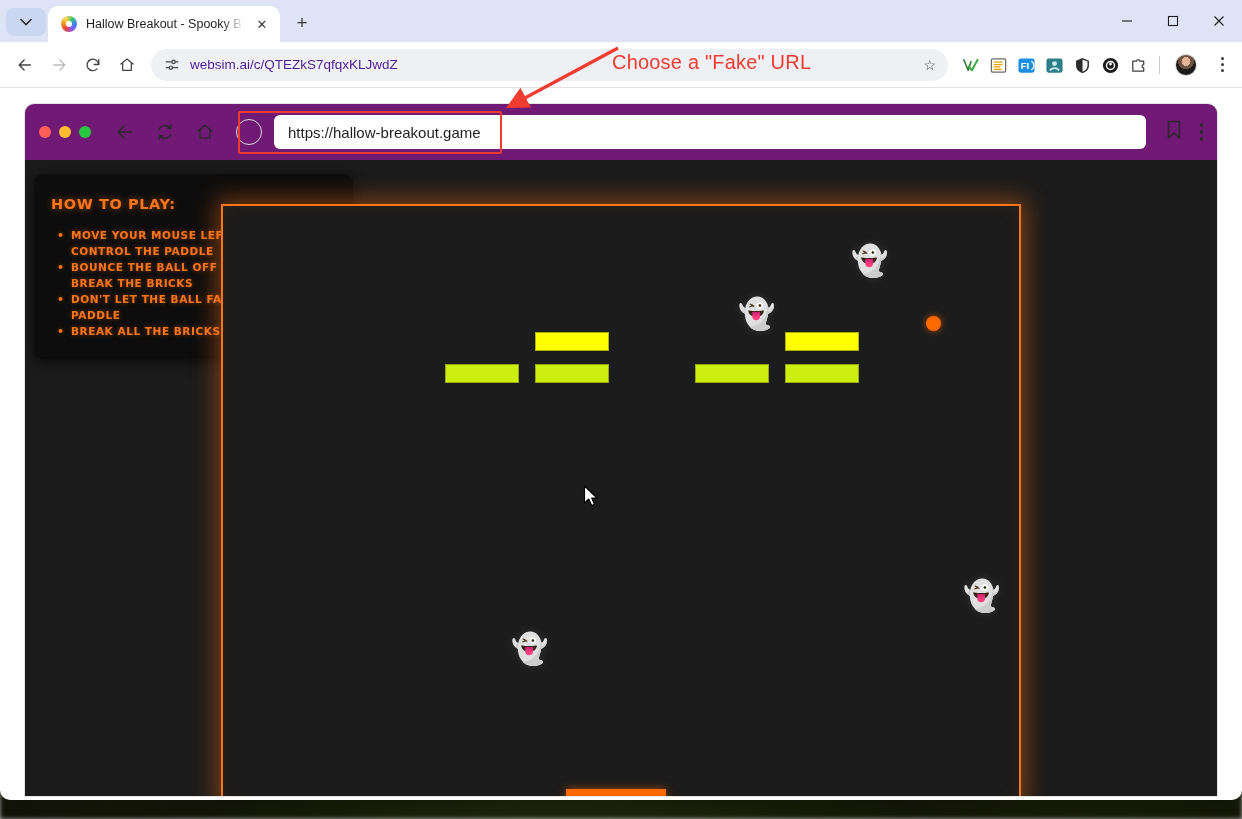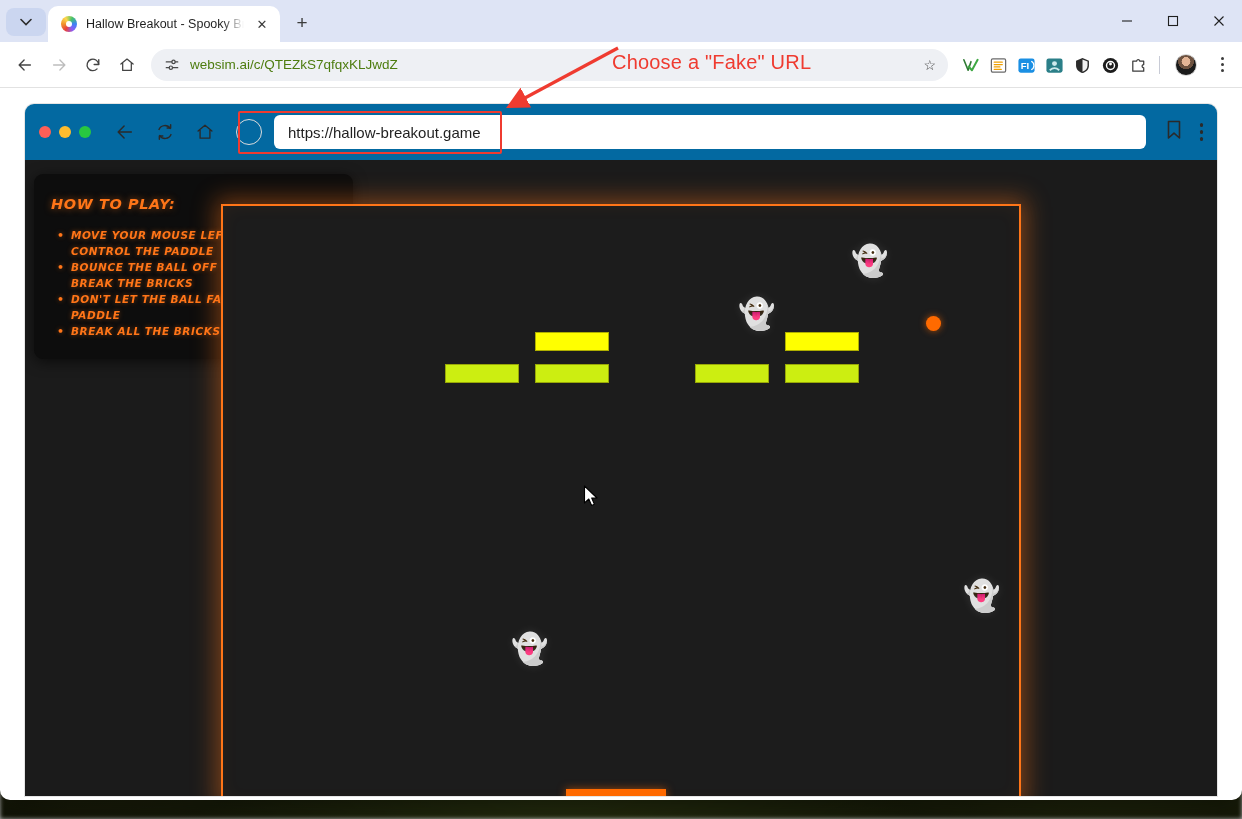--- a/index.html
+++ b/index.html
@@ -79,21 +79,21 @@
     height:46px; background:#fff;
     display:flex; align-items:center; gap:2px; padding:0 9px;
     border-bottom:1px solid #e2e2e2;
   }
   .nav-btn { width:32px; height:32px; display:flex; align-items:center; justify-content:center; color:#444; flex:none; }
   .nav-btn.disabled { color:#bdbdbd; }
   #omnibox {
     flex:1; height:32px; margin:0 6px; background:#eef0f4; border-radius:16px;
     display:flex; align-items:center; gap:10px; padding:0 13px; position:relative;
   }
-  #omnibox-url { font-size:13.5px; color:#4d7c0f; }
+  #omnibox-url { font-size:13.5px; color:#4c1d95; }
   #star-icon { position:absolute; right:12px; color:#3c3c3c; font-size:14px; }
   #ext-icons { display:flex; align-items:center; gap:8px; padding-left:4px; }
   .ext { width:20px; height:20px; display:flex; align-items:flex-end; justify-content:center; flex:none; }
   #profile-avatar {
     width:22px; height:22px; border-radius:50%; flex:none; margin-left:4px;
     background:radial-gradient(circle at 50% 32%, #e3b596 0 26%, #6d5240 27% 46%, #1b1b1b 47%);
     border:1px solid #d8d8d8;
   }
   #kebab { width:22px; display:flex; flex-direction:column; align-items:center; gap:3px; margin-left:6px; }
   #kebab span { width:3px; height:3px; border-radius:50%; background:#3c3c3c; }
@@ -110,21 +110,21 @@
     border:2.5px solid #ef3b30; border-radius:2px; z-index:38;
   }
 
   
   #inner-browser {
     position:absolute; left:25px; top:104px; width:1192px; height:692px;
     background:#f4f4f4; border-radius:9px 9px 0 0; overflow:hidden;
     box-shadow:0 0 0 1px rgba(0,0,0,.10);
   }
   #inner-toolbar {
-    height:56px; background:#0369a1; display:flex; align-items:center;
+    height:56px; background:#701a75; display:flex; align-items:center;
     padding:0 14px; gap:10px;
   }
   #traffic { display:flex; gap:8px; margin-right:9px; }
   .light { width:12px; height:12px; border-radius:50%; }
   .light.red { background:#ff5f57; }
   .light.yellow { background:#febc2e; }
   .light.green { background:#28c840; }
   .inner-nav { width:30px; height:30px; display:flex; align-items:center; justify-content:center; color:#2a2a2a; flex:none; }
   #inner-avatar {
     width:26px; height:26px; border-radius:50%; flex:none; margin-left:6px;
@@ -162,21 +162,20 @@
     background:#ff6a00; box-shadow:0 0 7px rgba(255,106,0,.65);
   }
   #paddle {
     position:absolute; height:13px; background:#ff6a00;
     box-shadow:0 0 9px rgba(255,106,0,.55);
   }
   #instructions {
     position:absolute; left:9px; top:14px; width:319px; height:185px;
     background:#0d0d0d; border-radius:9px; padding:22px 16px 14px 11px;
     box-shadow:0 3px 14px rgba(0,0,0,.6);
-    font-style:italic;
   }
   #instructions-title {
     color:#ff7518; font-size:14.5px; font-weight:bold; letter-spacing:.6px;
     font-family:"DejaVu Sans", sans-serif; text-transform:uppercase;
     text-shadow:0 0 7px rgba(255,117,24,.55); margin-bottom:16px; padding-left:6px;
   }
   #instructions ul { list-style:none; padding-left:26px; }
   #instructions li {
     color:#ff7518; font-size:10.5px; font-weight:bold; letter-spacing:.55px;
     line-height:15.5px; text-transform:uppercase; position:relative;

